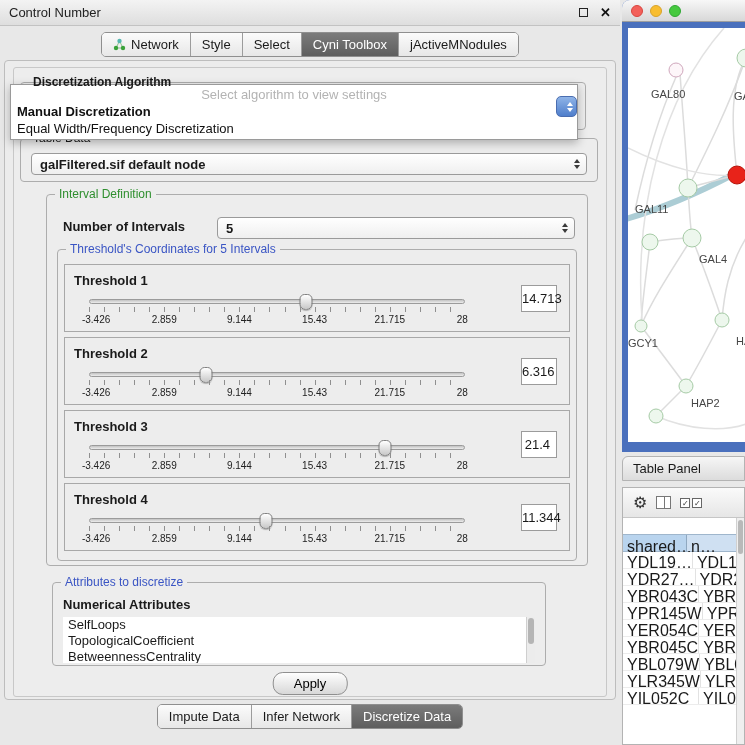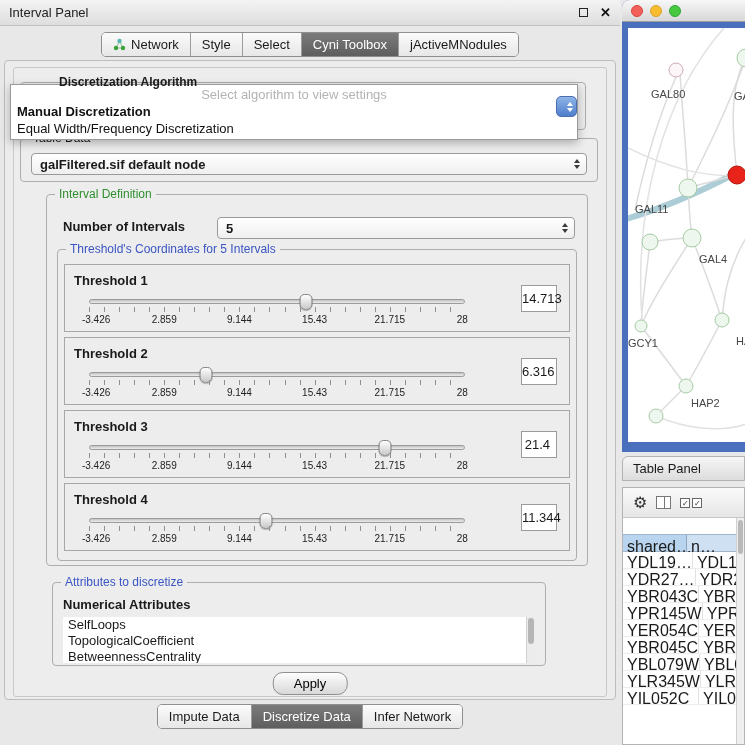--- a/index.html
+++ b/index.html
@@ -29,21 +29,21 @@
 
   
   #outer-panel{position:absolute;left:4px;top:60px;width:612px;height:640px;
     border:1px solid #bdbdbd;border-radius:4px;background:#ececec;}
   #inner-panel{position:absolute;left:8px;top:6px;width:594px;height:630px;
     border:1px solid #c8c8c8;border-radius:3px;background:#ededed;}
 
   .group{position:absolute;border:1px solid #adadad;border-radius:4px;}
   .group-title{position:absolute;top:-8px;left:8px;background:#ededed;padding:0 4px;
     font-size:12px;white-space:nowrap;}
-  .group-title.algo{background:transparent;font-weight:bold;z-index:45;margin-left:26px;}
+  .group-title.algo{background:transparent;font-weight:bold;z-index:45;}
   .green{color:#2f8f2f;}
   .blue{color:#3a55c4;}
 
   
   .combo{display:flex;align-items:center;height:22px;border:1px solid #9a9a9a;border-radius:4px;
     background:linear-gradient(#ffffff,#efefef);padding:0 6px 0 8px;font-size:13px;font-weight:bold;}
   .combo .val{flex:1;overflow:hidden;white-space:nowrap;}
   .spinner{display:flex;flex-direction:column;align-items:center;margin-left:6px;}
   .tri-up{width:0;height:0;border-left:3.5px solid transparent;border-right:3.5px solid transparent;
     border-bottom:4px solid #3a3a3a;margin-bottom:2px;}
@@ -145,21 +145,21 @@
   .tg-row .c2{flex:1;padding:2px 0 0 4px;white-space:nowrap;}
   #table-scroll{position:absolute;right:0;top:30px;bottom:0;width:8px;background:#efefef;
     border-left:1px solid #d0d0d0;}
   #table-scroll .sb-thumb{position:absolute;top:2px;left:1px;width:5px;height:34px;
     background:#b9b9b9;border-radius:3px;}
 </style>
 </head>
 <body>
 
 <div id="cp-titlebar">
-  <span class="title">Interval Panel</span>
+  <span class="title">Control Number</span>
   <span class="tb-icons">
     <span class="float-box"></span>
     <span class="close-x">✕</span>
   </span>
 </div>
 
 <div id="top-tab-row" class="tab-row">
   <div class="tab-group">
       <div class="tab">
     <span class="tab-icon" style="display: inline-block;"><svg width="13" height="13" viewBox="0 0 13 13">
@@ -326,27 +326,27 @@
       <span class="tri-down"></span>
     </span>
 </div>
 
 <div id="bottom-tab-row" class="tab-row">
   <div class="tab-group">
       <div class="tab">
 
     <span class="tab-label">Impute Data</span>
   </div>
+      <div class="tab">
+
+    <span class="tab-label">Infer Network</span>
+  </div>
       <div class="tab selected">
 
     <span class="tab-label">Discretize Data</span>
-  </div>
-      <div class="tab">
-
-    <span class="tab-label">Infer Network</span>
   </div>
     </div>
 </div>
 
 <div id="net-window">
   <div id="net-titlebar">
     <span class="light red"></span>
     <span class="light yellow"></span>
     <span class="light green"></span>
   </div>

